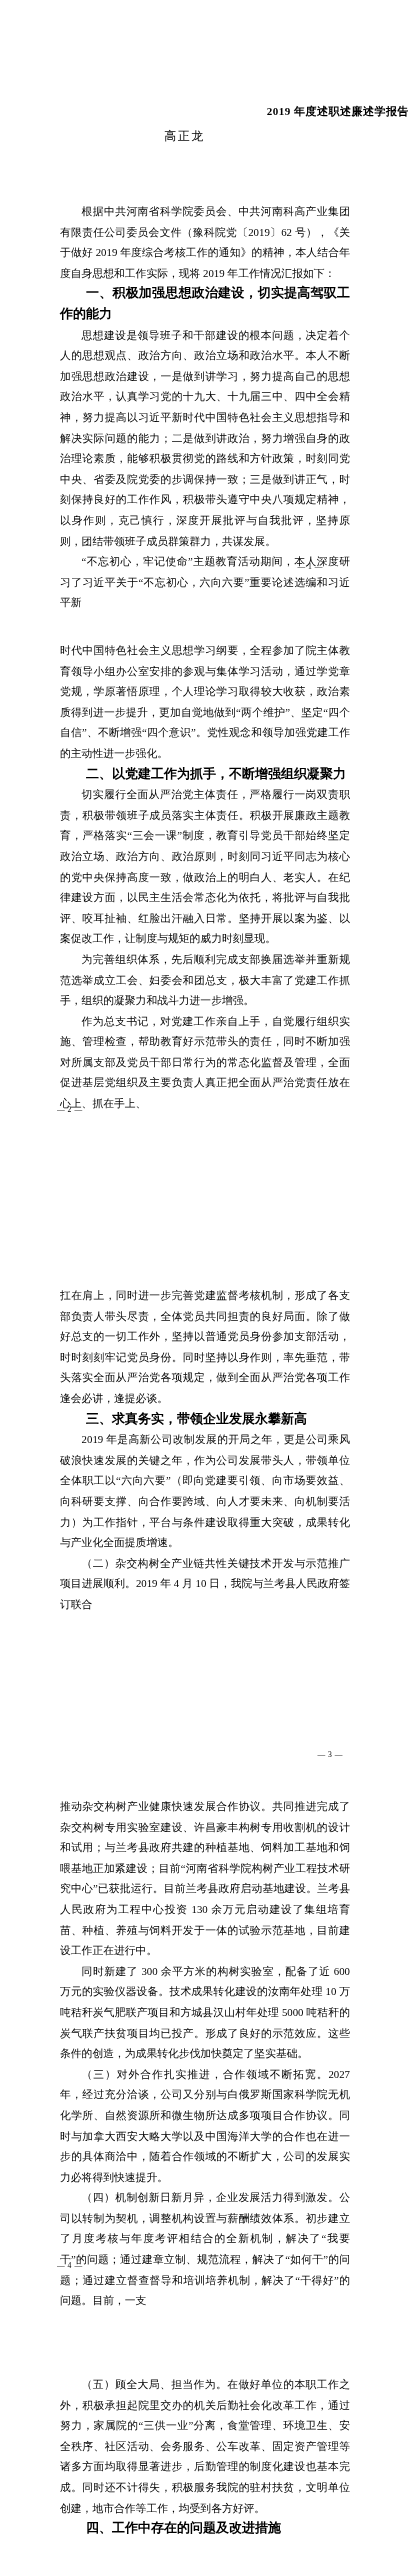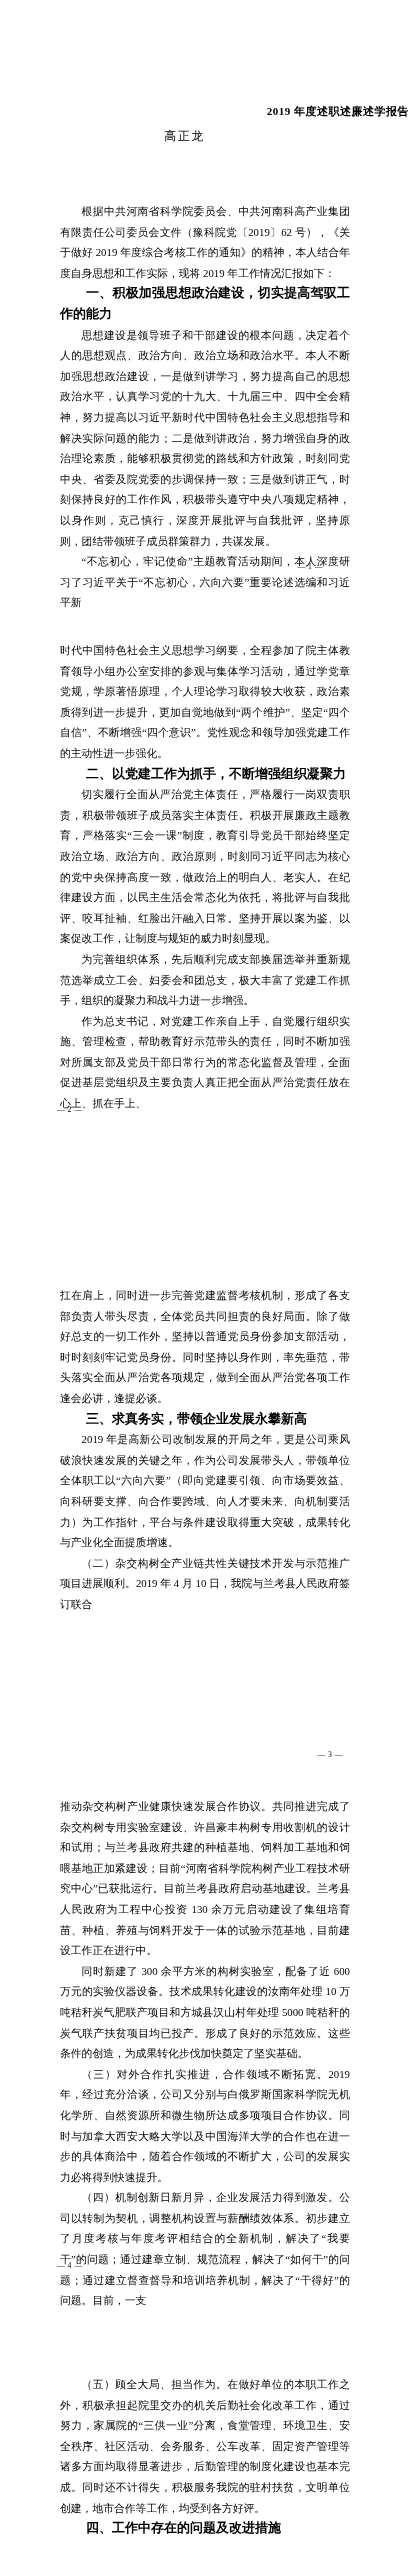--- a/index.html
+++ b/index.html
@@ -93,21 +93,21 @@
           <div class="blk heading">三、求真务实，带领企业发展永攀新高</div>
           <div class="blk paragraph">2019 年是高新公司改制发展的开局之年，更是公司乘风破浪快速发展的关键之年，作为公司发展带头人，带领单位全体职工以“六向六要”（即向党建要引领、向市场要效益、向科研要支撑、向合作要跨域、向人才要未来、向机制要活力）为工作指针，平台与条件建设取得重大突破，成果转化与产业化全面提质增速。</div>
           <div class="blk paragraph">（二）杂交构树全产业链共性关键技术开发与示范推广项目进展顺利。2019 年 4 月 10 日，我院与兰考县人民政府签订联合</div>
         </div>
         <div class="page-num right">— 3 —</div>
       </div>
       <div class="page" style="top: 1734px;">
         <div class="page-body" style="top: 62px;">
           <div class="blk continuation">推动杂交构树产业健康快速发展合作协议。共同推进完成了杂交构树专用实验室建设、许昌豪丰构树专用收割机的设计和试用；与兰考县政府共建的种植基地、饲料加工基地和饲喂基地正加紧建设；目前“河南省科学院构树产业工程技术研究中心”已获批运行。目前兰考县政府启动基地建设。兰考县人民政府为工程中心投资 130 余万元启动建设了集组培育苗、种植、养殖与饲料开发于一体的试验示范基地，目前建设工作正在进行中。</div>
           <div class="blk paragraph">同时新建了 300 余平方米的构树实验室，配备了近 600 万元的实验仪器设备。技术成果转化建设的汝南年处理 10 万吨秸秆炭气肥联产项目和方城县汉山村年处理 5000 吨秸秆的炭气联产扶贫项目均已投产。形成了良好的示范效应。这些条件的创造，为成果转化步伐加快奠定了坚实基础。</div>
-          <div class="blk paragraph">（三）对外合作扎实推进，合作领域不断拓宽。2019 年，经过充分洽谈，公司又分别与白俄罗斯国家科学院无机化学所、自然资源所和微生物所达成多项项目合作协议。同时与加拿大西安大略大学以及中国海洋大学的合作也在进一步的具体商洽中，随着合作领域的不断扩大，公司的发展实力必将得到快速提升。</div>
+          <div class="blk paragraph">（三）对外合作扎实推进，合作领域不断拓宽。2027 年，经过充分洽谈，公司又分别与白俄罗斯国家科学院无机化学所、自然资源所和微生物所达成多项项目合作协议。同时与加拿大西安大略大学以及中国海洋大学的合作也在进一步的具体商洽中，随着合作领域的不断扩大，公司的发展实力必将得到快速提升。</div>
           <div class="blk paragraph">（四）机制创新日新月异，企业发展活力得到激发。公司以转制为契机，调整机构设置与薪酬绩效体系。初步建立了月度考核与年度考评相结合的全新机制，解决了“我要干”的问题；通过建章立制、规范流程，解决了“如何干”的问题；通过建立督查督导和培训培养机制，解决了“干得好”的问题。目前，一支</div>
         </div>
         <div class="page-num left">— 4 —</div>
       </div>
       <div class="page" style="top: 2312px;">
         <div class="page-body" style="top: 62px;">
           <div class="blk paragraph">（五）顾全大局、担当作为。在做好单位的本职工作之外，积极承担起院里交办的机关后勤社会化改革工作，通过努力，家属院的“三供一业”分离，食堂管理、环境卫生、安全秩序、社区活动、会务服务、公车改革、固定资产管理等诸多方面均取得显著进步，后勤管理的制度化建设也基本完成。同时还不计得失，积极服务我院的驻村扶贫，文明单位创建，地市合作等工作，均受到各方好评。</div>
           <div class="blk heading">四、工作中存在的问题及改进措施</div>
         </div>
       </div>

